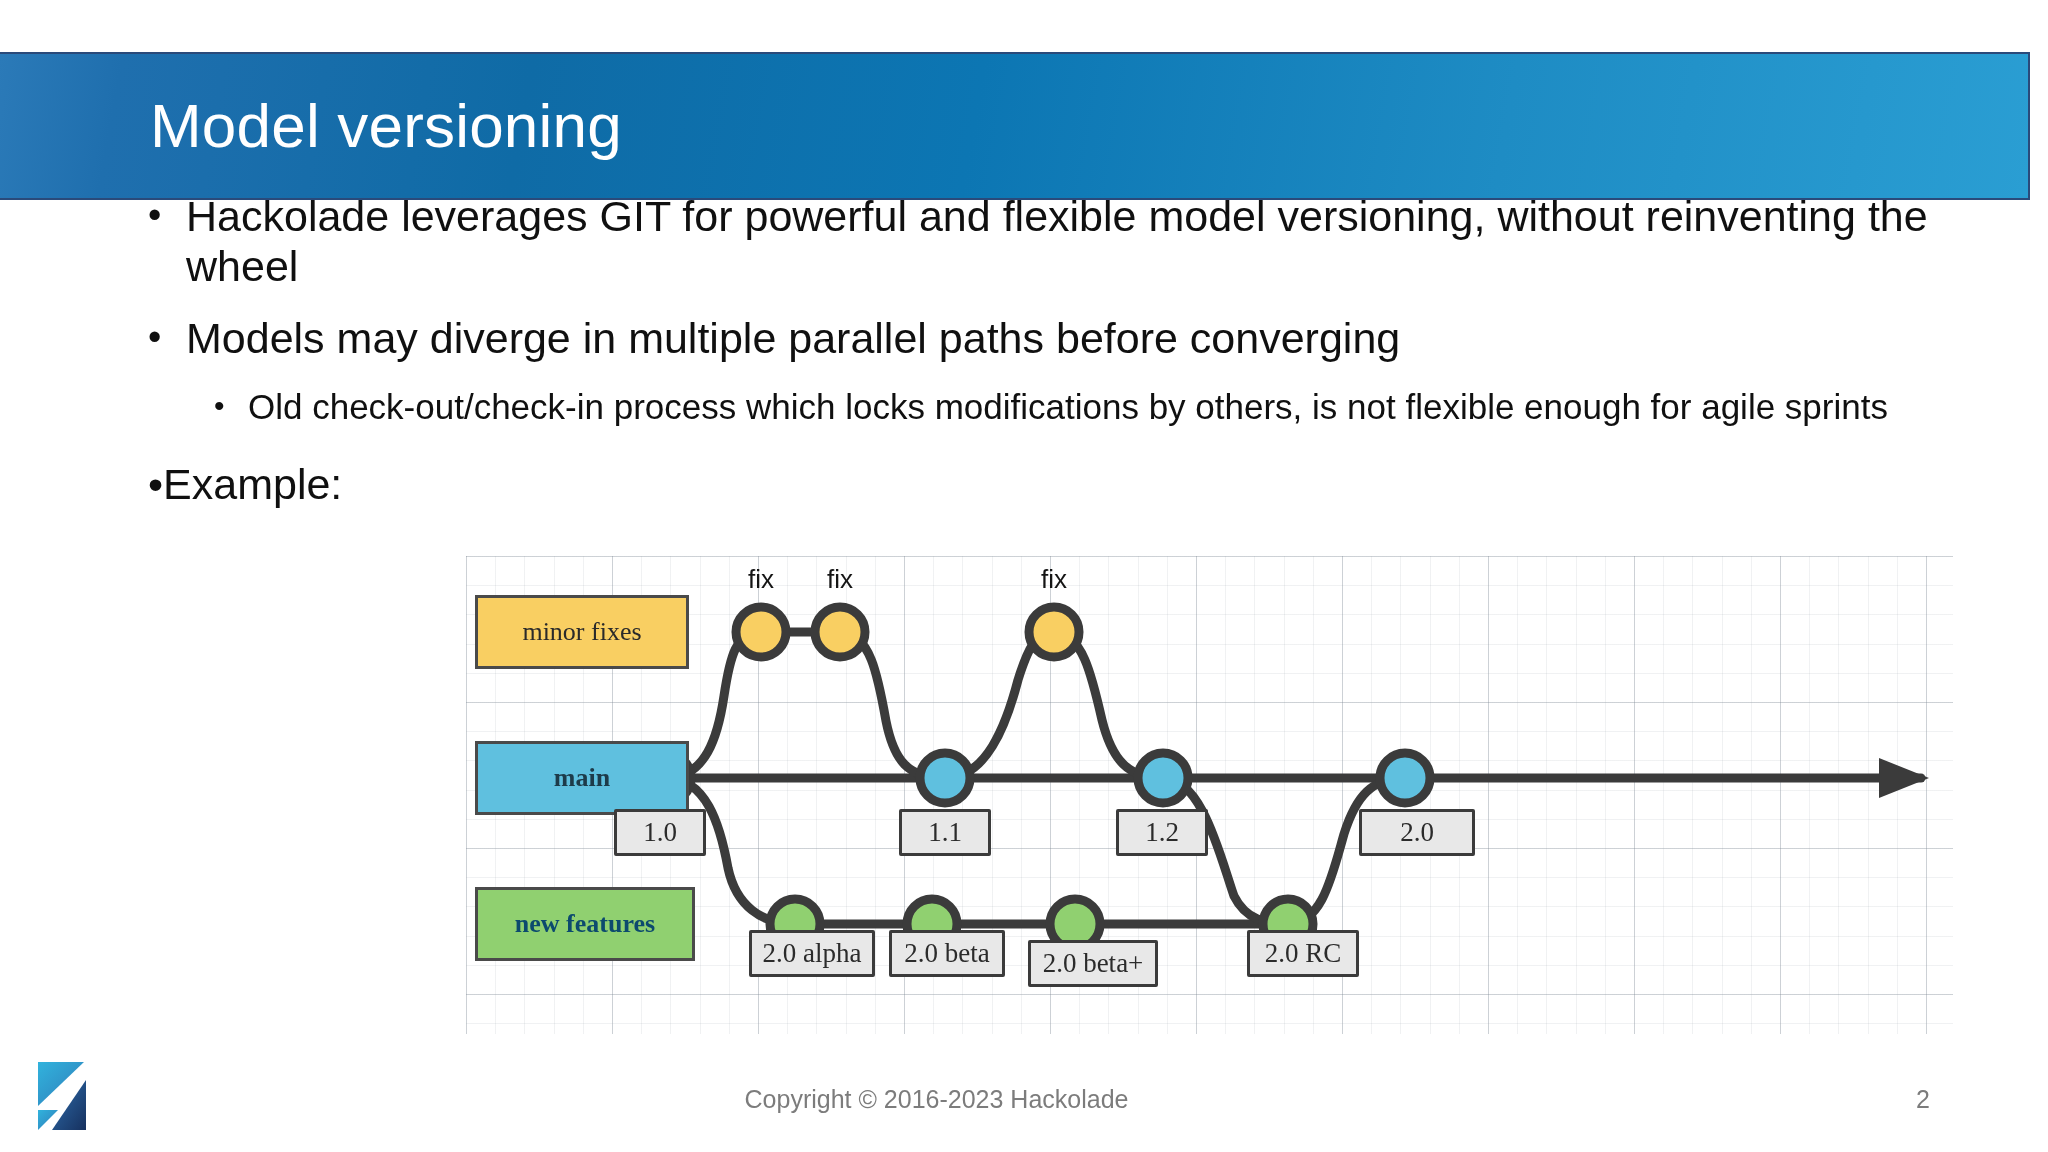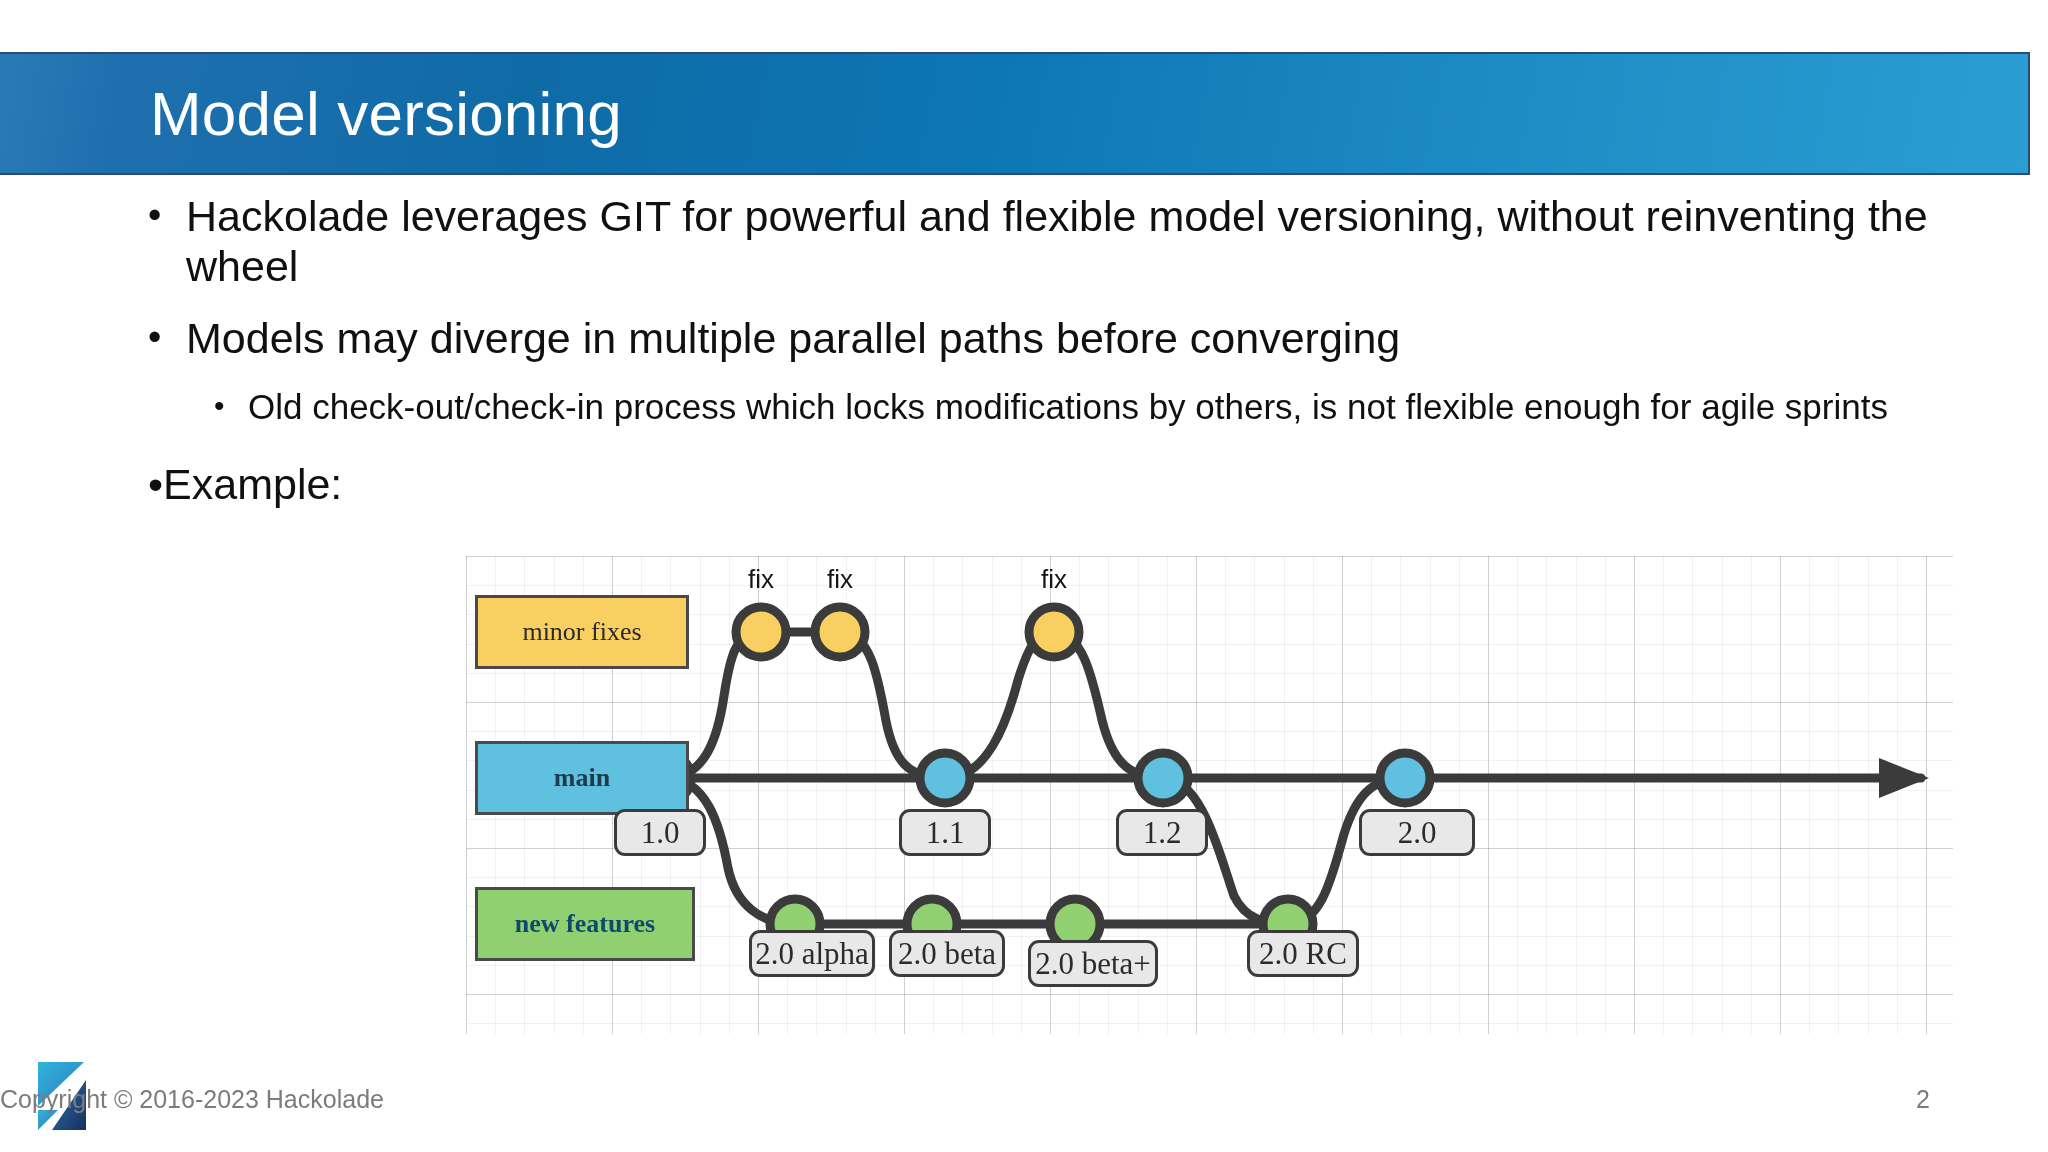--- a/index.html
+++ b/index.html
@@ -5,21 +5,21 @@
   html,body{margin:0;padding:0;}
   body{
     width:2048px;height:1152px;background:#ffffff;
     font-family:"Liberation Sans",sans-serif;
     overflow:hidden;position:relative;
   }
   .slide{position:absolute;inset:0;background:#fff;}
 
   
   .title-bar{
-    position:absolute;left:0;top:52px;width:2030px;height:123px;
+    position:absolute;left:0;top:52px;width:2030px;height:148px;
     background:linear-gradient(100deg,#2b7ab8 0%,#1f6fae 6%,#0f6ba6 26%,#0c76b3 48%,#1e8cc4 74%,#2a9ed3 100%);
     border:2px solid #2a4a7a;border-left:none;
     box-sizing:border-box;
     display:flex;align-items:center;
   }
   .title-text{
     color:#ffffff;font-size:62px;font-weight:400;letter-spacing:0.2px;
     margin-left:150px;line-height:1;
     font-family:"Liberation Sans",sans-serif;
   }
@@ -61,33 +61,33 @@
     display:flex;align-items:center;justify-content:center;
     font-family:"Liberation Serif",serif;
     color:#2a2a2a;
   }
   .lane-minor{left:9px;top:39px;width:214px;height:74px;background:#f9cf62;font-size:26px;}
   .lane-main{left:9px;top:185px;width:214px;height:74px;background:#5fc0df;font-size:26px;font-weight:700;color:#1d3b4a;}
   .lane-new{left:9px;top:331px;width:220px;height:74px;background:#90d070;font-size:26px;font-weight:700;color:#0c4a6e;}
 
   .vlabel{
     position:absolute;box-sizing:border-box;
-    background:#e8e8e8;border:3px solid #3b3b3b;border-radius:11px;
-    font-family:"Liberation Serif",serif;font-size:31px;color:#2b2b2b;
+    background:#e8e8e8;border:3px solid #3b3b3b;border-radius:2px;
+    font-family:"Liberation Serif",serif;font-size:27px;color:#2b2b2b;
     display:flex;align-items:center;justify-content:center;
     height:47px;
   }
   .fixlabel{
     position:absolute;font-family:"Liberation Sans",sans-serif;
     font-size:26px;color:#151515;
   }
 
   
   .footer-copy{
-    position:absolute;left:0;top:1085px;width:1873px;
+    position:absolute;left:0;top:1085px;width:1873px;text-align:center;
     font-size:25px;color:#7c7c7c;
   }
   .footer-page{
     position:absolute;right:118px;top:1085px;
     font-size:25px;color:#7c7c7c;
   }
   .logo{position:absolute;left:30px;top:1058px;width:62px;height:76px;}
 </style>
 </head>
 <body>

